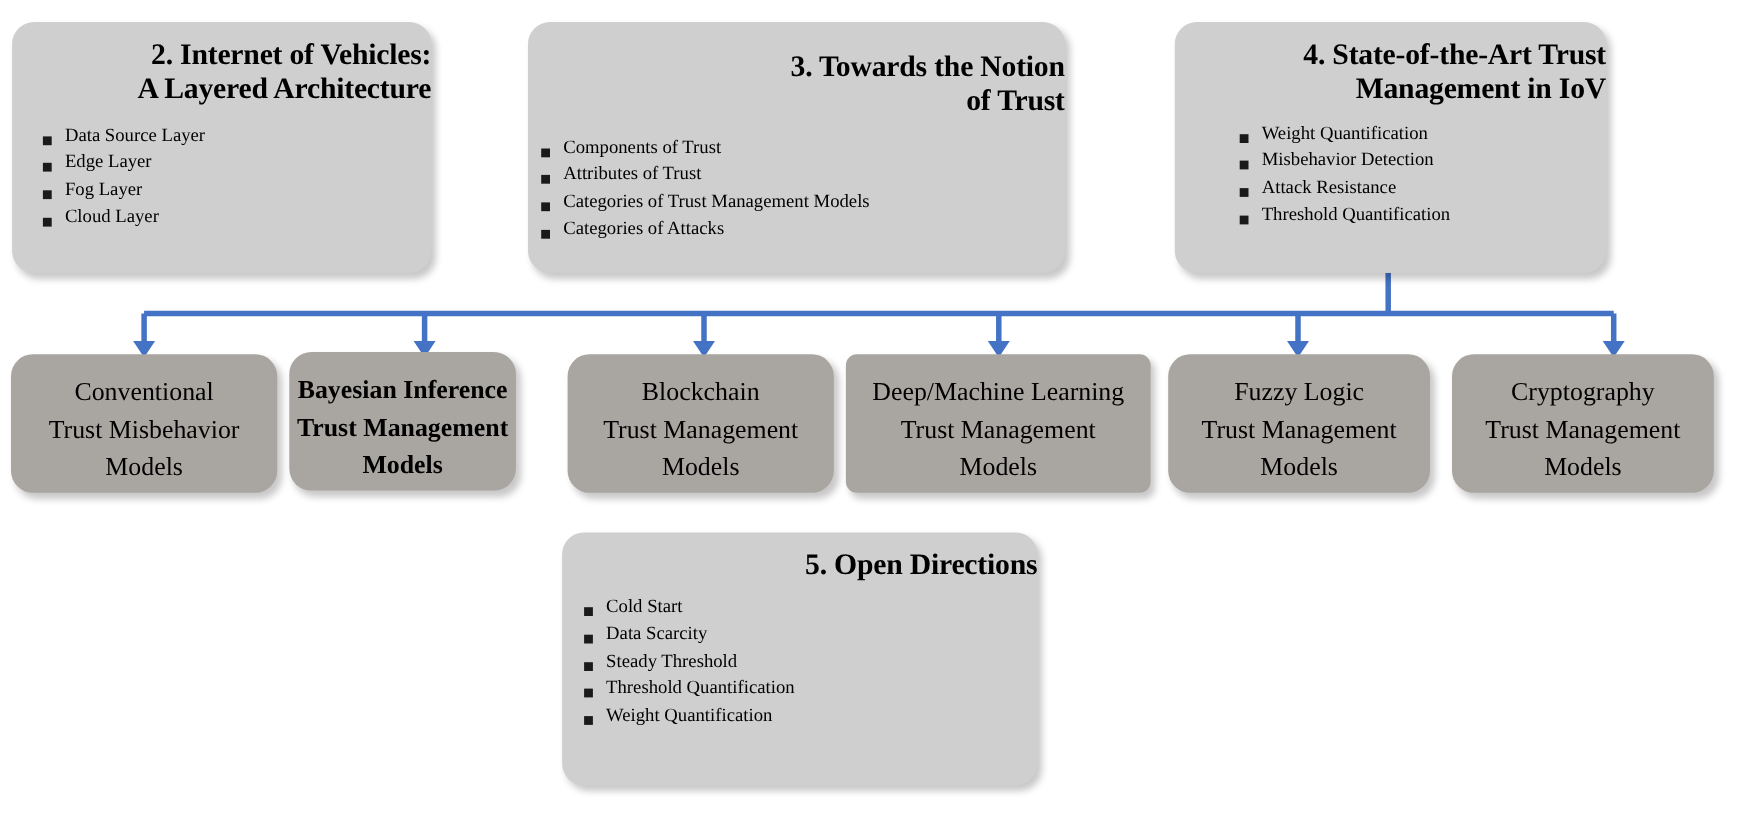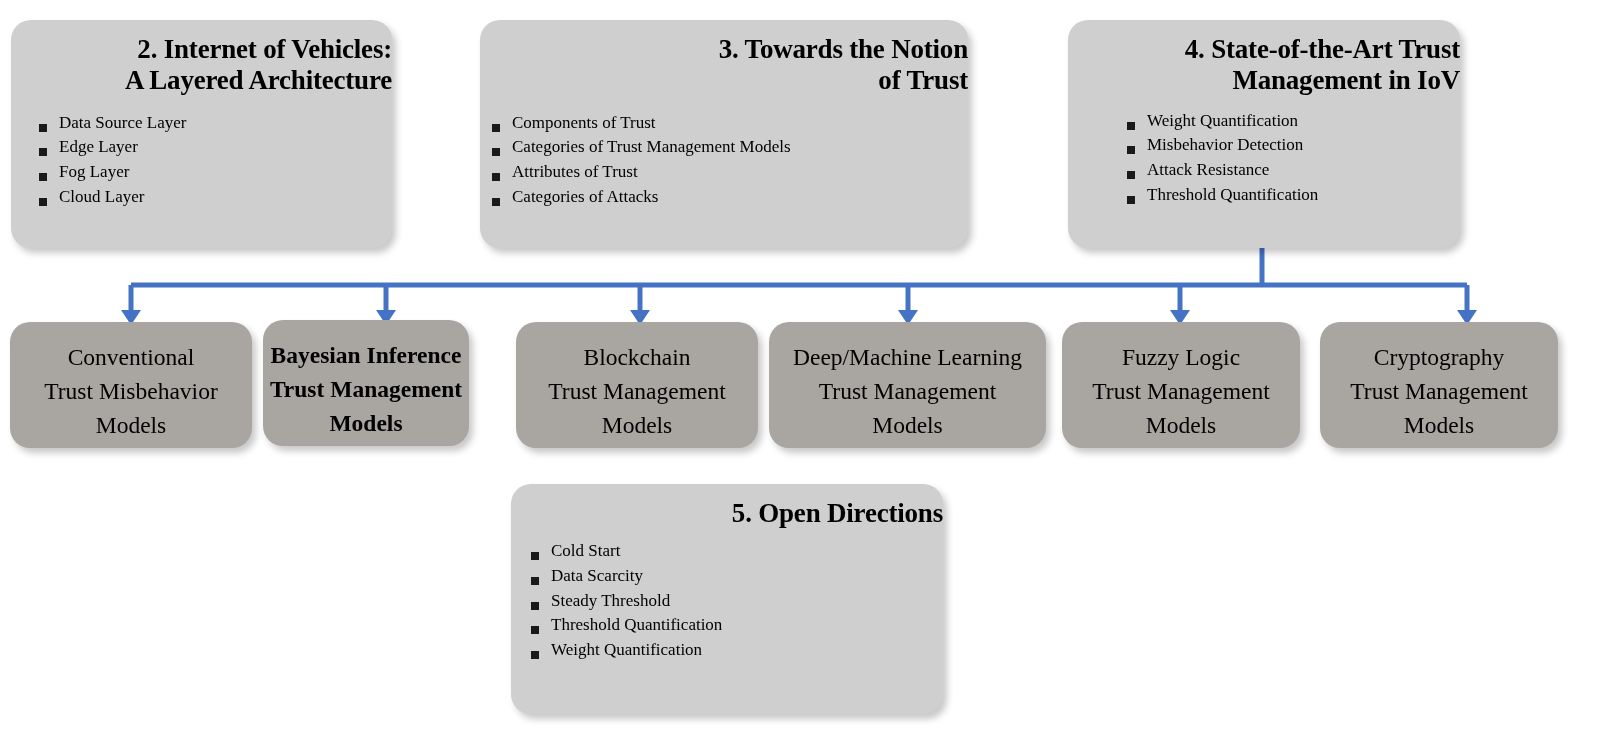--- a/index.html
+++ b/index.html
@@ -127,26 +127,26 @@
 A Layered Architecture</div>
     <ul class="bullets" style="margin-top:14px; margin-left:23px;">
       <li>Data Source Layer</li>
       <li>Edge Layer</li>
       <li>Fog Layer</li>
       <li>Cloud Layer</li>
     </ul>
   </div>
 
   <div class="card card-top" style="left:480px; top:20px; width:488px; height:228px;">
-    <div class="card-title" style="margin-top:14px;">3. Towards the Notion
+    <div class="card-title" style="margin-top:25px;">3. Towards the Notion
 of Trust</div>
     <ul class="bullets" style="margin-top:14px; margin-left:7px;">
       <li>Components of Trust</li>
+      <li>Attributes of Trust</li>
       <li>Categories of Trust Management Models</li>
-      <li>Attributes of Trust</li>
       <li>Categories of Attacks</li>
     </ul>
   </div>
 
   <div class="card card-top" style="left:1068px; top:20px; width:392px; height:228px;padding-left:42px;">
     <div class="card-title" style="margin-top:14px;">4. State-of-the-Art Trust
 Management in IoV</div>
     <ul class="bullets" style="margin-top:12px; margin-left:12px;">
       <li>Weight Quantification</li>
       <li>Misbehavior Detection</li>
@@ -166,21 +166,21 @@
 Trust Management
 Models</div>
   </div>
 
   <div class="card card-model" style="left:516px; top:322px; width:242px; height:126px;">
     <div class="model-text" style="top:18px;">Blockchain
 Trust Management
 Models</div>
   </div>
 
-  <div class="card card-model" style="left:769px; top:322px; width:277px; height:126px;">
+  <div class="card card-model" style="left:769px; top:322px; width:277px; height:126px;border-radius:10px;">
     <div class="model-text" style="top:18px;">Deep/Machine Learning
 Trust Management
 Models</div>
   </div>
 
   <div class="card card-model" style="left:1062px; top:322px; width:238px; height:126px;">
     <div class="model-text" style="top:18px;">Fuzzy Logic
 Trust Management
 Models</div>
   </div>

